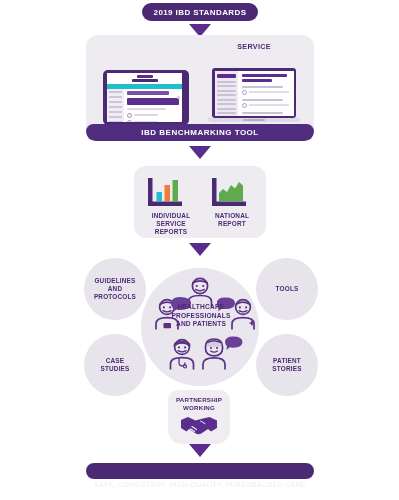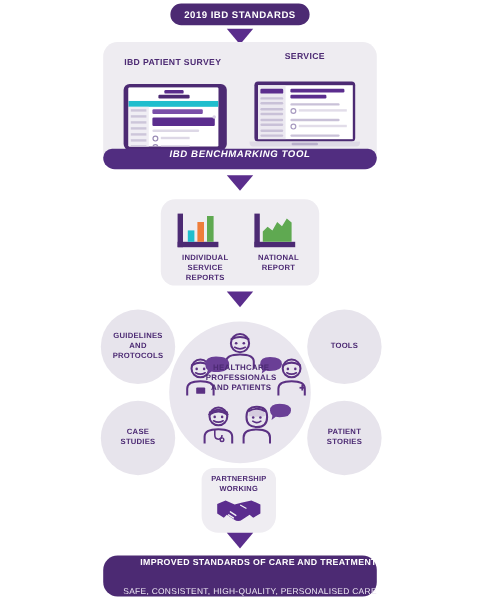--- a/index.html
+++ b/index.html
@@ -55,23 +55,23 @@
     letter-spacing: 0.3px;
     line-height: 1.15;
   }
   .bench-bar {
     position: absolute;
     background: #512d80;
     color: #fff;
     font-weight: bold;
     letter-spacing: 0.5px;
     display: flex;
+    align-items: center;
     justify-content: center;
     border-radius: 10px 10px 13px 13px;
-    font-style: italic;
   }
 
   
   #top-badge {
     left: 142px; top: 3px;
     width: 116px; height: 18px;
     font-size: 8px;
   }
 
   
@@ -221,24 +221,23 @@
     font-weight: bold;
     font-size: 6.2px;
     line-height: 1.25;
     letter-spacing: 0.2px;
   }
   #icon-handshake { position: absolute; left: 180px; top: 412px; }
 
   
   #bottom-bar {
     left: 86px; top: 463px;
-    width: 228px; height: 34px;
+    width: 228px; height: 16px;
     border-radius: 12px;
     gap: 17px;
-    align-items: flex-end;
   }
   #bottom-title { font-size: 7.3px; font-weight: bold; letter-spacing:0.3px;}
   #bottom-sub   { font-size: 7px; font-weight: normal; letter-spacing:0.25px; color:#efe9f5;}
 
   
   #arrow-1 { left: 189px; top: 24px; }
   #arrow-2 { left: 189px; top: 146px; }
   #arrow-3 { left: 189px; top: 243px; }
   #arrow-4 { left: 189px; top: 444px; }
 </style>
@@ -248,21 +247,20 @@
 <div id="infographic">
 
   <div class="pill" id="top-badge">
     <span>2019 IBD STANDARDS</span>
   </div>
 
   <div class="arrow" id="arrow-1"></div>
 
   <div class="card" id="devices-card"></div>
 
-  <div class="col-title" id="title-survey">IBD PATIENT SURVEY</div>
 
   <div class="col-title" id="title-selfass">
     <div>SERVICE</div>
   </div>
 
   <div class="tablet">
     <div class="screen">
       <div class="t-head">
         <span class="t-logo"></span>
         <span class="t-logo2"></span>

